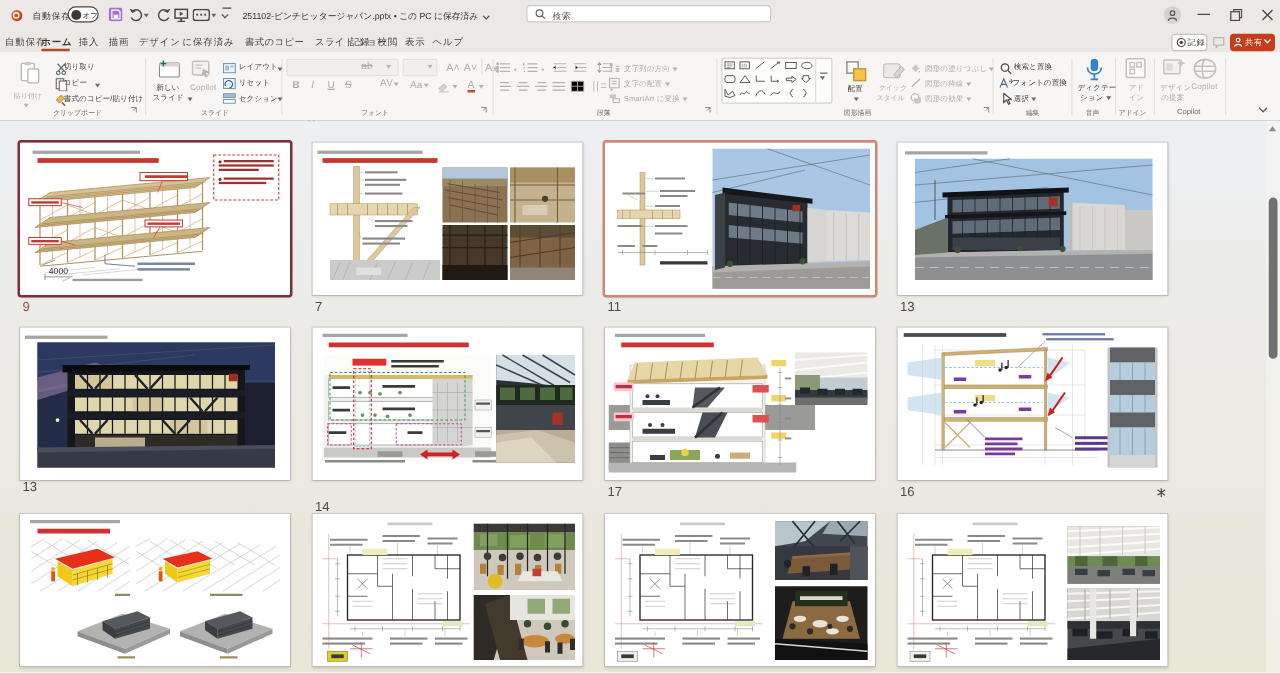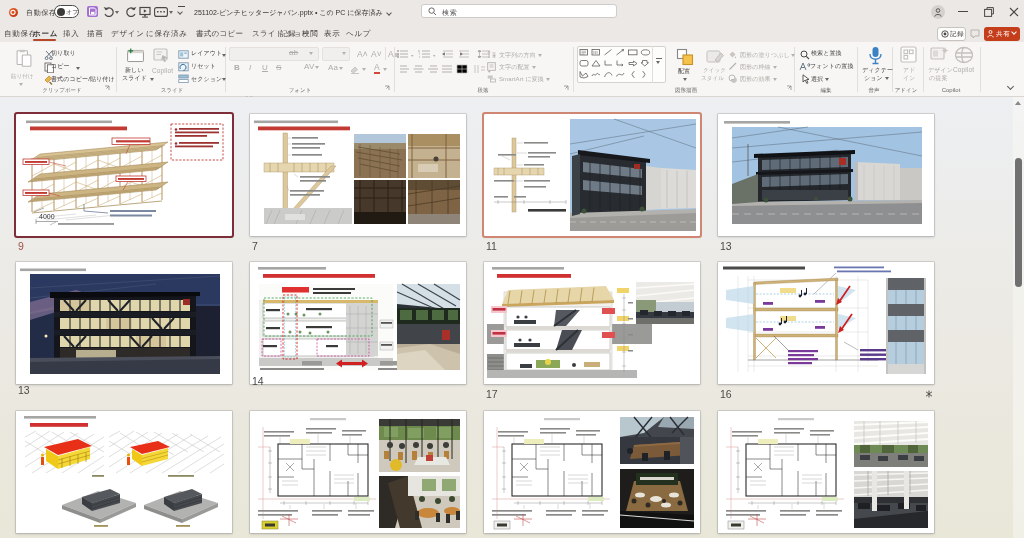--- a/index.html
+++ b/index.html
@@ -1188,19 +1188,19 @@
 <rect x="154" y="60" width="5" height="40" fill="#e8e7e3"></rect>
           <rect x="186" y="60" width="5" height="38" fill="#e8e7e3"></rect>
 <polygon points="136,108 210,100 210,117 136,117" fill="#26282c"></polygon>
 </g>
 </svg></div>
 <div class="num" style="left:18px;top:239.5px;color:#a0524a">9</div>
 <div class="num" style="left:252px;top:239.5px">7</div>
 <div class="num" style="left:486px;top:239.5px">11</div>
 <div class="num" style="left:720px;top:239.5px">13</div>
 <div class="num" style="left:18px;top:384px">13</div>
-<div class="num" style="left:252px;top:375px">14</div>
+<div class="num" style="left:252px;top:400px">14</div>
 <div class="num" style="left:486px;top:388px">17</div>
 <div class="num" style="left:720px;top:388px">16</div>
 <svg class="abs" style="left:925px;top:390px" width="8" height="8" viewBox="0 0 8 8">
       <path d="M4 0.5 V7.5 M1 1.8 L7 6.2 M7 1.8 L1 6.2" stroke="#55524e" stroke-width="1"></path>
     </svg>
 </div>
 
 </body></html>

